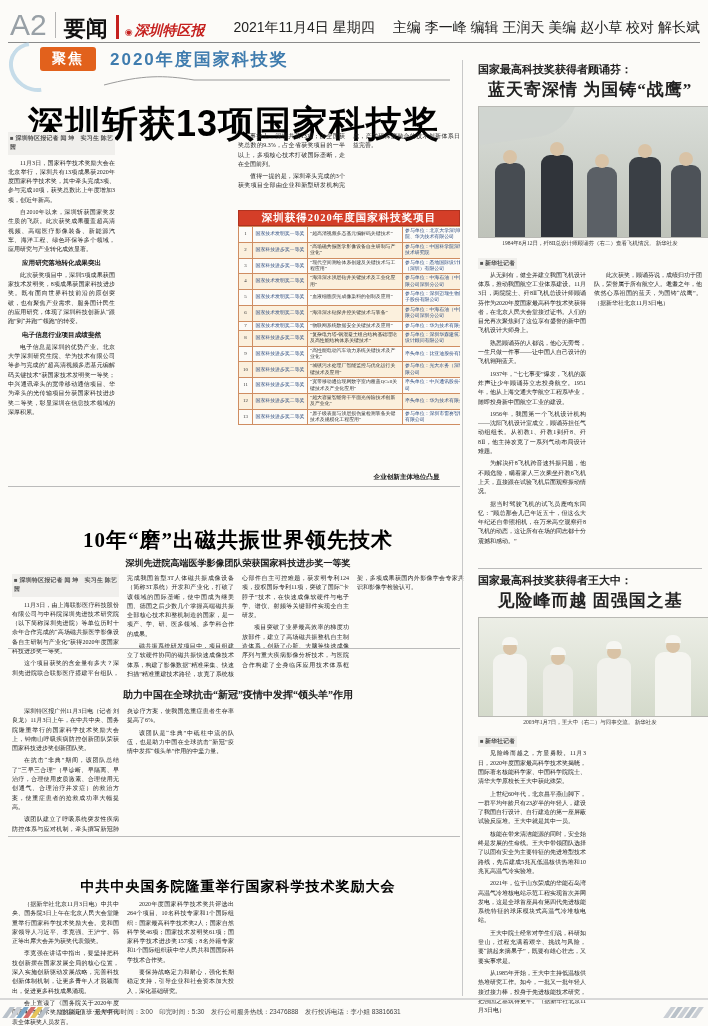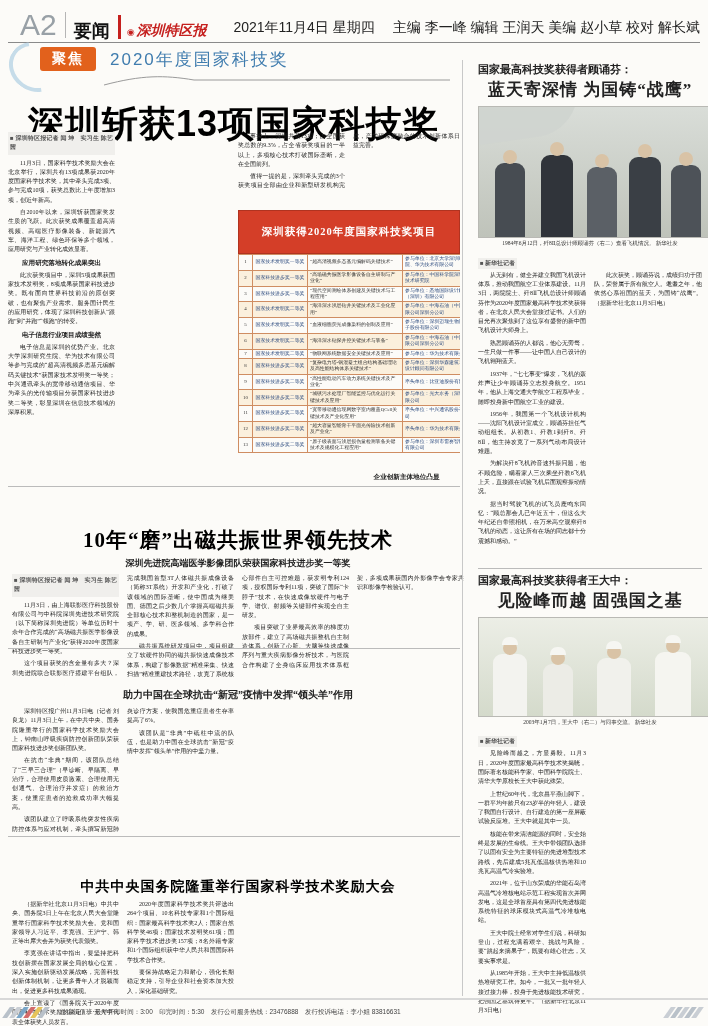--- a/index.html
+++ b/index.html
@@ -1,56 +1,56 @@
 <!DOCTYPE html>
 <html><head>
 <meta charset="utf-8">
 <style>
   html,body{margin:0;padding:0;background:#e8e6e2;}
   .page{position:relative;width:708px;height:1026px;background:#fcfbf8;margin:0 auto;
         font-family:"Liberation Serif","DejaVu Serif",serif;color:#222;overflow:hidden;}
   
-  .masthead{position:absolute;top:6px;left:20px;right:8px;height:34px;display:flex;align-items:flex-end;}
+  .masthead{position:absolute;top:6px;left:10px;right:8px;height:34px;display:flex;align-items:flex-end;}
   .page-num{font-family:"Liberation Sans",sans-serif;font-size:30px;font-weight:300;color:#98a0a6;line-height:1;}
   .mh-div{width:1px;height:26px;background:#b5b5b5;margin:0 8px 2px 8px;}
-  .section-name{font-family:Liberation Sans, sans-serif;font-size:18px;font-weight:900;color:#111;line-height:1;}
+  .section-name{font-family:Liberation Sans, sans-serif;font-size:22px;font-weight:900;color:#111;line-height:1;}
   .red-bar{width:3px;height:24px;background:#c5201e;margin:0 6px 1px 8px;}
   .paper-logo{font-size:14px;font-weight:bold;font-style:italic;color:#c5201e;line-height:1.2;}
   .paper-logo .dot{font-size:9px;font-style:normal;margin-right:2px;}
   .mh-right{margin-left:auto;display:flex;gap:18px;align-items:flex-end;
             font-family:"Liberation Sans",sans-serif;font-size:14px;color:#222;padding-bottom:3px;}
   .head-rule{position:absolute;top:42px;left:8px;right:8px;border-top:1px solid #8a8a8a;}
   
   .focus{position:absolute;top:47px;left:12px;height:30px;}
   .swirl{position:absolute;left:-4px;top:-4px;width:46px;height:40px;border:4px solid #b9d5e6;
          border-radius:50%;border-top-color:transparent;border-right-color:transparent;transform:rotate(35deg);opacity:.8;}
   .focus-badge{position:relative;display:inline-block;background:#e2611c;color:#fff;
                font-family:"Liberation Sans",sans-serif;font-weight:900;font-size:14px;
                padding:3px 12px;border-radius:3px;margin-left:28px;letter-spacing:2px;}
   .focus-title{display:inline-block;color:#3f7cae;font-family:"Liberation Sans",sans-serif;
-               font-weight:400;font-size:17px;letter-spacing:2px;margin-left:10px;vertical-align:middle;}
+               font-weight:700;font-size:17px;letter-spacing:2px;margin-left:10px;vertical-align:middle;}
   .focus-swoosh{position:absolute;left:90px;top:26px;}
   
   .main-headline{position:absolute;top:80px;left:8px;width:452px;text-align:center;
                  font-family:"Liberation Sans",sans-serif;font-weight:900;font-size:36px;
                  letter-spacing:1px;color:#000;line-height:1.1;}
   
   .body-cols p{margin:0 0 3px 0;font-size:6px;line-height:1.55;text-align:justify;text-indent:2em;}
   .body-cols p[data-type="subhead"]{font-weight:bold;text-align:center;text-indent:0;font-size:6.6px;margin:3px 0;}
   .body-cols p[data-type="byline"]{text-indent:0;color:#555;font-weight:bold;background:#f0efec;padding:2px;margin-bottom:4px;}
   
   .main-article{position:absolute;top:132px;left:8px;width:452px;height:352px;display:flex;gap:8px;}
   .ma-left{width:222px;column-count:2;column-gap:8px;column-fill:auto;height:352px;overflow:hidden;}
   .ma-right{width:222px;display:flex;flex-direction:column;}
   .ma-top{column-count:2;column-gap:8px;column-fill:auto;height:76px;overflow:hidden;}
   .ma-bottom{column-count:2;column-gap:8px;column-fill:auto;flex:1;overflow:hidden;margin-top:2px;}
   
   .award-table{height:260px;overflow:hidden;margin-top:2px;}
   .t-title{background:#d43e28;color:#fff;text-align:center;font-weight:bold;font-size:10.5px;
-           padding:14px 0;letter-spacing:1px;border:1px solid #b03320;}
+           padding:0 0;letter-spacing:1px;border:1px solid #b03320;}
   .award-table table{border-collapse:collapse;width:100%;table-layout:fixed;}
   .award-table td{border:1px solid #cf8d62;font-size:4.9px;line-height:1.3;padding:1px 2px;vertical-align:middle;}
   .award-table tr:nth-child(even){background:#fbf0dd;}
   .c-num{width:9px;text-align:center;color:#333;}
   .c-award{width:50px;text-align:center;color:#2b4a7e;}
   .c-proj{width:90px;text-align:left;color:#333;}
   .c-unit{width:73px;text-align:left;color:#2b4a7e;}
   
   .hrule{position:absolute;left:8px;width:452px;border-top:1px solid #bbb;}
   

